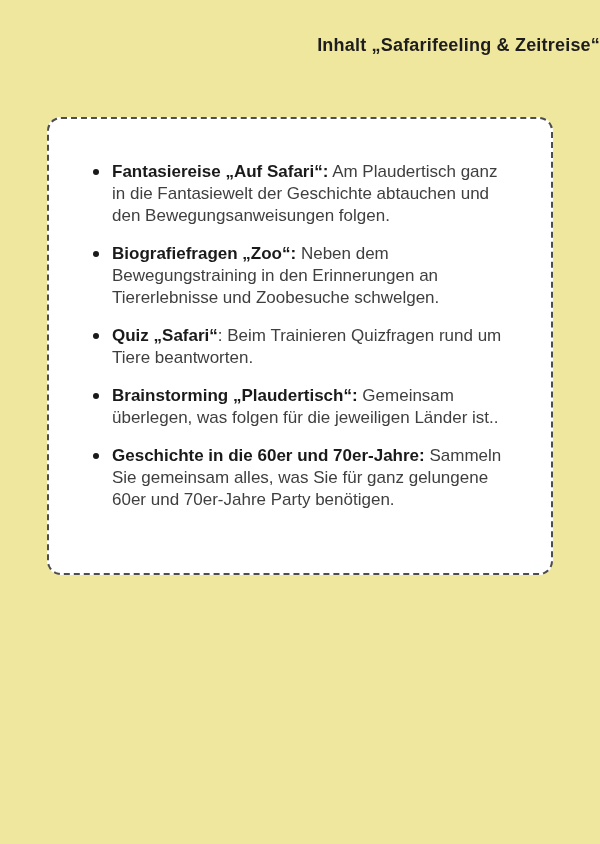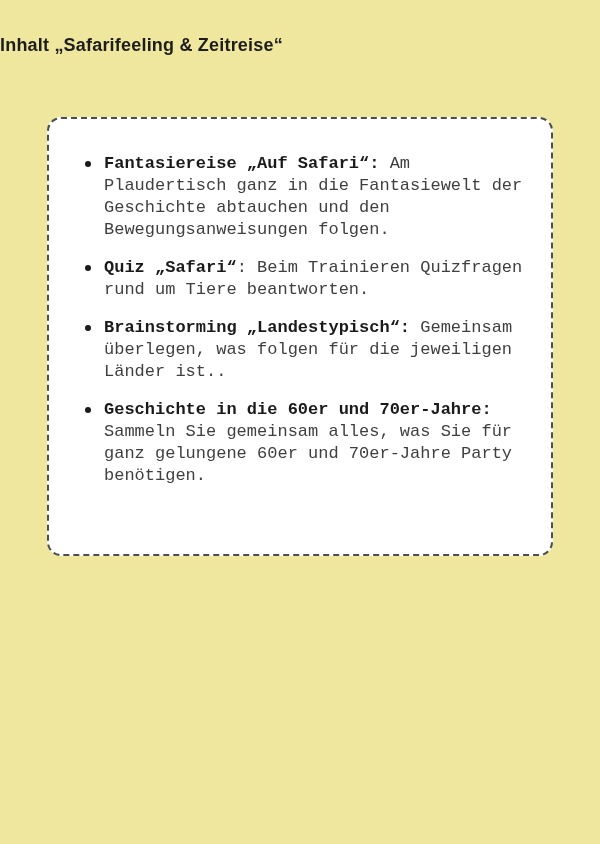--- a/index.html
+++ b/index.html
@@ -8,42 +8,41 @@
   }
   body {
     width: 600px;
     height: 844px;
     background: #f0e79f;
     font-family: "Liberation Sans", sans-serif;
     overflow: hidden;
   }
   .page-title {
     margin: 34px 0 0 0;
-    text-align: left;
+    text-align: right;
     font-size: 18px;
     line-height: 22px;
     font-weight: bold;
     color: #1d1d1d;
     letter-spacing: 0.2px;
   }
   .content-card {
     box-sizing: border-box;
     width: 506px;
     margin: 61px auto 0 auto;
     background: #ffffff;
     border: 2px dashed #4d4d4d;
     border-radius: 14px;
     padding: 26px 14px 46px 14px;
     min-height: 439px;
   }
   .bullet-list {
     list-style: none;
-    margin: 8px;
+    margin: 16px;
     padding: 0;
-    font-family: Liberation Mono, monospace;
   }
   .bullet-list li {
     position: relative;
     padding-left: 33px;
     padding-right: 6px;
     margin-bottom: 16px;
     font-size: 17px;
     line-height: 22px;
     color: #3f3f3f;
   }
@@ -70,24 +69,28 @@
 <h1 class="page-title">Inhalt „Safarifeeling &amp; Zeitreise“</h1>
 
 <div class="content-card">
   <ul class="bullet-list">
     <li>
       <span class="bullet-dot"></span>
       <span class="item-bold">Fantasiereise „Auf Safari“:</span><span> Am Plaudertisch ganz in die Fantasiewelt der Geschichte abtauchen und den Bewegungsanweisungen folgen.</span>
     </li>
     <li>
       <span class="bullet-dot"></span>
+      <span class="item-bold">Biografiefragen „Zoo“:</span><span> Neben dem Bewegungstraining in den Erinnerungen an Tiererlebnisse und Zoobesuche schwelgen.</span>
+    </li>
+    <li>
+      <span class="bullet-dot"></span>
       <span class="item-bold">Quiz „Safari“</span><span>: Beim Trainieren Quizfragen rund um Tiere beantworten.</span>
     </li>
     <li>
       <span class="bullet-dot"></span>
-      <span class="item-bold">Brainstorming „Landestypisch“:</span><span> Gemeinsam überlegen, was folgen für die jeweiligen Länder ist..</span>
+      <span class="item-bold">Brainstorming „Plaudertisch“:</span><span> Gemeinsam überlegen, was folgen für die jeweiligen Länder ist..</span>
     </li>
     <li>
       <span class="bullet-dot"></span>
       <span class="item-bold">Geschichte in die 60er und 70er-Jahre:</span><span> Sammeln Sie gemeinsam alles, was Sie für ganz gelungene 60er und 70er-Jahre Party benötigen.</span>
     </li>
   </ul>
 </div>
 
 </body></html>

